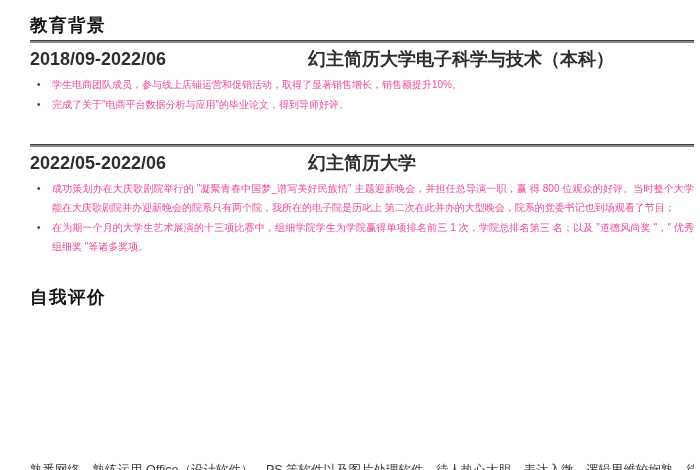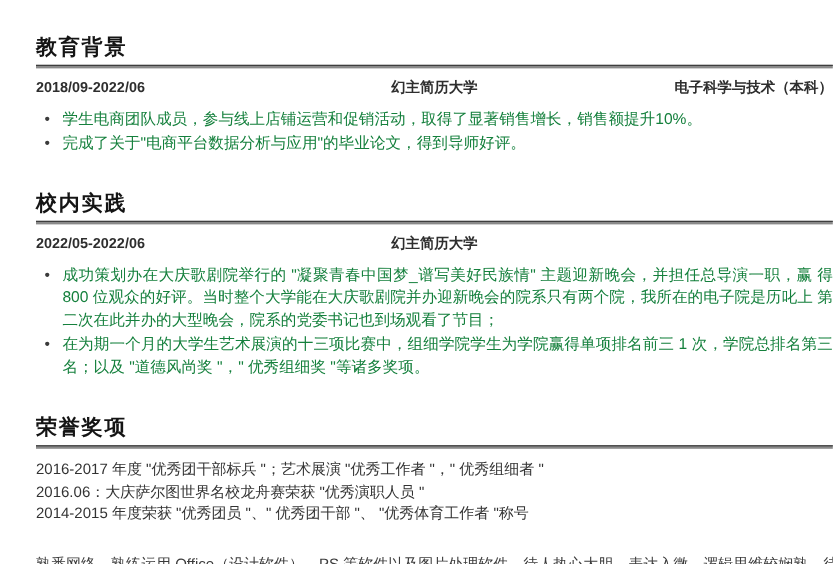--- a/index.html
+++ b/index.html
@@ -8,55 +8,55 @@
     width:700px; height:470px;
     overflow:hidden;
     background:#ffffff;
     font-family:"Liberation Sans","DejaVu Sans",sans-serif;
     color:#3b3b3b;
     box-sizing:border-box;
   }
   .inner { padding:14px 6px 0 30px; }
 
   .section { margin-top:30px; }
-  .section.first { margin-top:14px; }
+  .section.first { margin-top:0; }
 
   .sec-title {
     font-size:17.5px;
     font-weight:700;
     color:#141414;
     margin:0 0 4px 0;
     letter-spacing:1.5px;
     line-height:22px;
   }
   .rule {
     height:2px;
     background:#8a8a8a;
     border-top:1px solid #3e3e3e;
     margin:0 0 8px 0;
   }
 
   .meta {
     display:grid;
     grid-template-columns:1fr auto 1fr;
-    font-size:12px;
+    font-size:18px;
     font-weight:700;
     color:#2e2e2e;
     line-height:17px;
     margin-bottom:7px;
   }
   .meta .c { text-align:left; }
-  .meta .r { text-align:right; }
+  .meta .r { text-align:left; }
 
   ul.bullets {
     list-style:none;
     margin:0; padding:0;
-    font-size:13px;
+    font-size:10px;
     line-height:19px;
-    color:#15803d;
+    color:#ec4899;
     text-align:justify;
   }
   ul.bullets li { position:relative; padding-left:22px; margin:0 0 1px 0; }
   ul.bullets li::before {
     content:"\2022";
     position:absolute;
     left:7px; top:0;
     color:#3b3b3b;
   }
 
@@ -88,41 +88,31 @@
         <span class="c">幻主简历大学</span>
         <span class="r">电子科学与技术（本科）</span>
       </div>
       <ul class="bullets">
         <li>学生电商团队成员，参与线上店铺运营和促销活动，取得了显著销售增长，销售额提升10%。</li>
         <li>完成了关于"电商平台数据分析与应用"的毕业论文，得到导师好评。</li>
       </ul>
     </div>
 
     <div class="section">
-      <h2 class="sec-title">校内实践</h2>
       <div class="rule"></div>
       <div class="meta">
         <span class="l">2022/05-2022/06</span>
         <span class="c">幻主简历大学</span>
       </div>
       <ul class="bullets">
         <li>成功策划办在大庆歌剧院举行的 "凝聚青春中国梦_谱写美好民族情" 主题迎新晚会，并担任总导演一职，赢 得 800 位观众的好评。当时整个大学能在大庆歌剧院并办迎新晚会的院系只有两个院，我所在的电子院是历叱上 第二次在此并办的大型晚会，院系的党委书记也到场观看了节目；</li>
         <li>在为期一个月的大学生艺术展演的十三项比赛中，组细学院学生为学院赢得单项排名前三 1 次，学院总排名第三 名；以及 "道德风尚奖 "，" 优秀组细奖 "等诸多奖项。</li>
       </ul>
     </div>
 
-    <div class="section">
-      <h2 class="sec-title">荣誉奖项</h2>
-      <div class="rule"></div>
-      <div class="lines">
-        <p class="line">2016-2017 年度 "优秀团干部标兵 "；艺术展演 "优秀工作者 "，" 优秀组细者 "</p>
-        <p class="line">2016.06：大庆萨尔图世界名校龙舟赛荣获 "优秀演职人员 "</p>
-        <p class="line">2014-2015 年度荣获 "优秀团员 "、" 优秀团干部 "、 "优秀体育工作者 "称号</p>
-      </div>
-    </div>
 
     <div class="section">
       <h2 class="sec-title">自我评价</h2>
 
     </div>
 
   </div>
 
   <div class="selfeval-partial">熟悉网络，熟练运用 Office（设计软件），PS 等软件以及图片处理软件，待人热心大胆，表达入微，逻辑思维较娴熟，待人诚恳，具有</div>
 </div>

